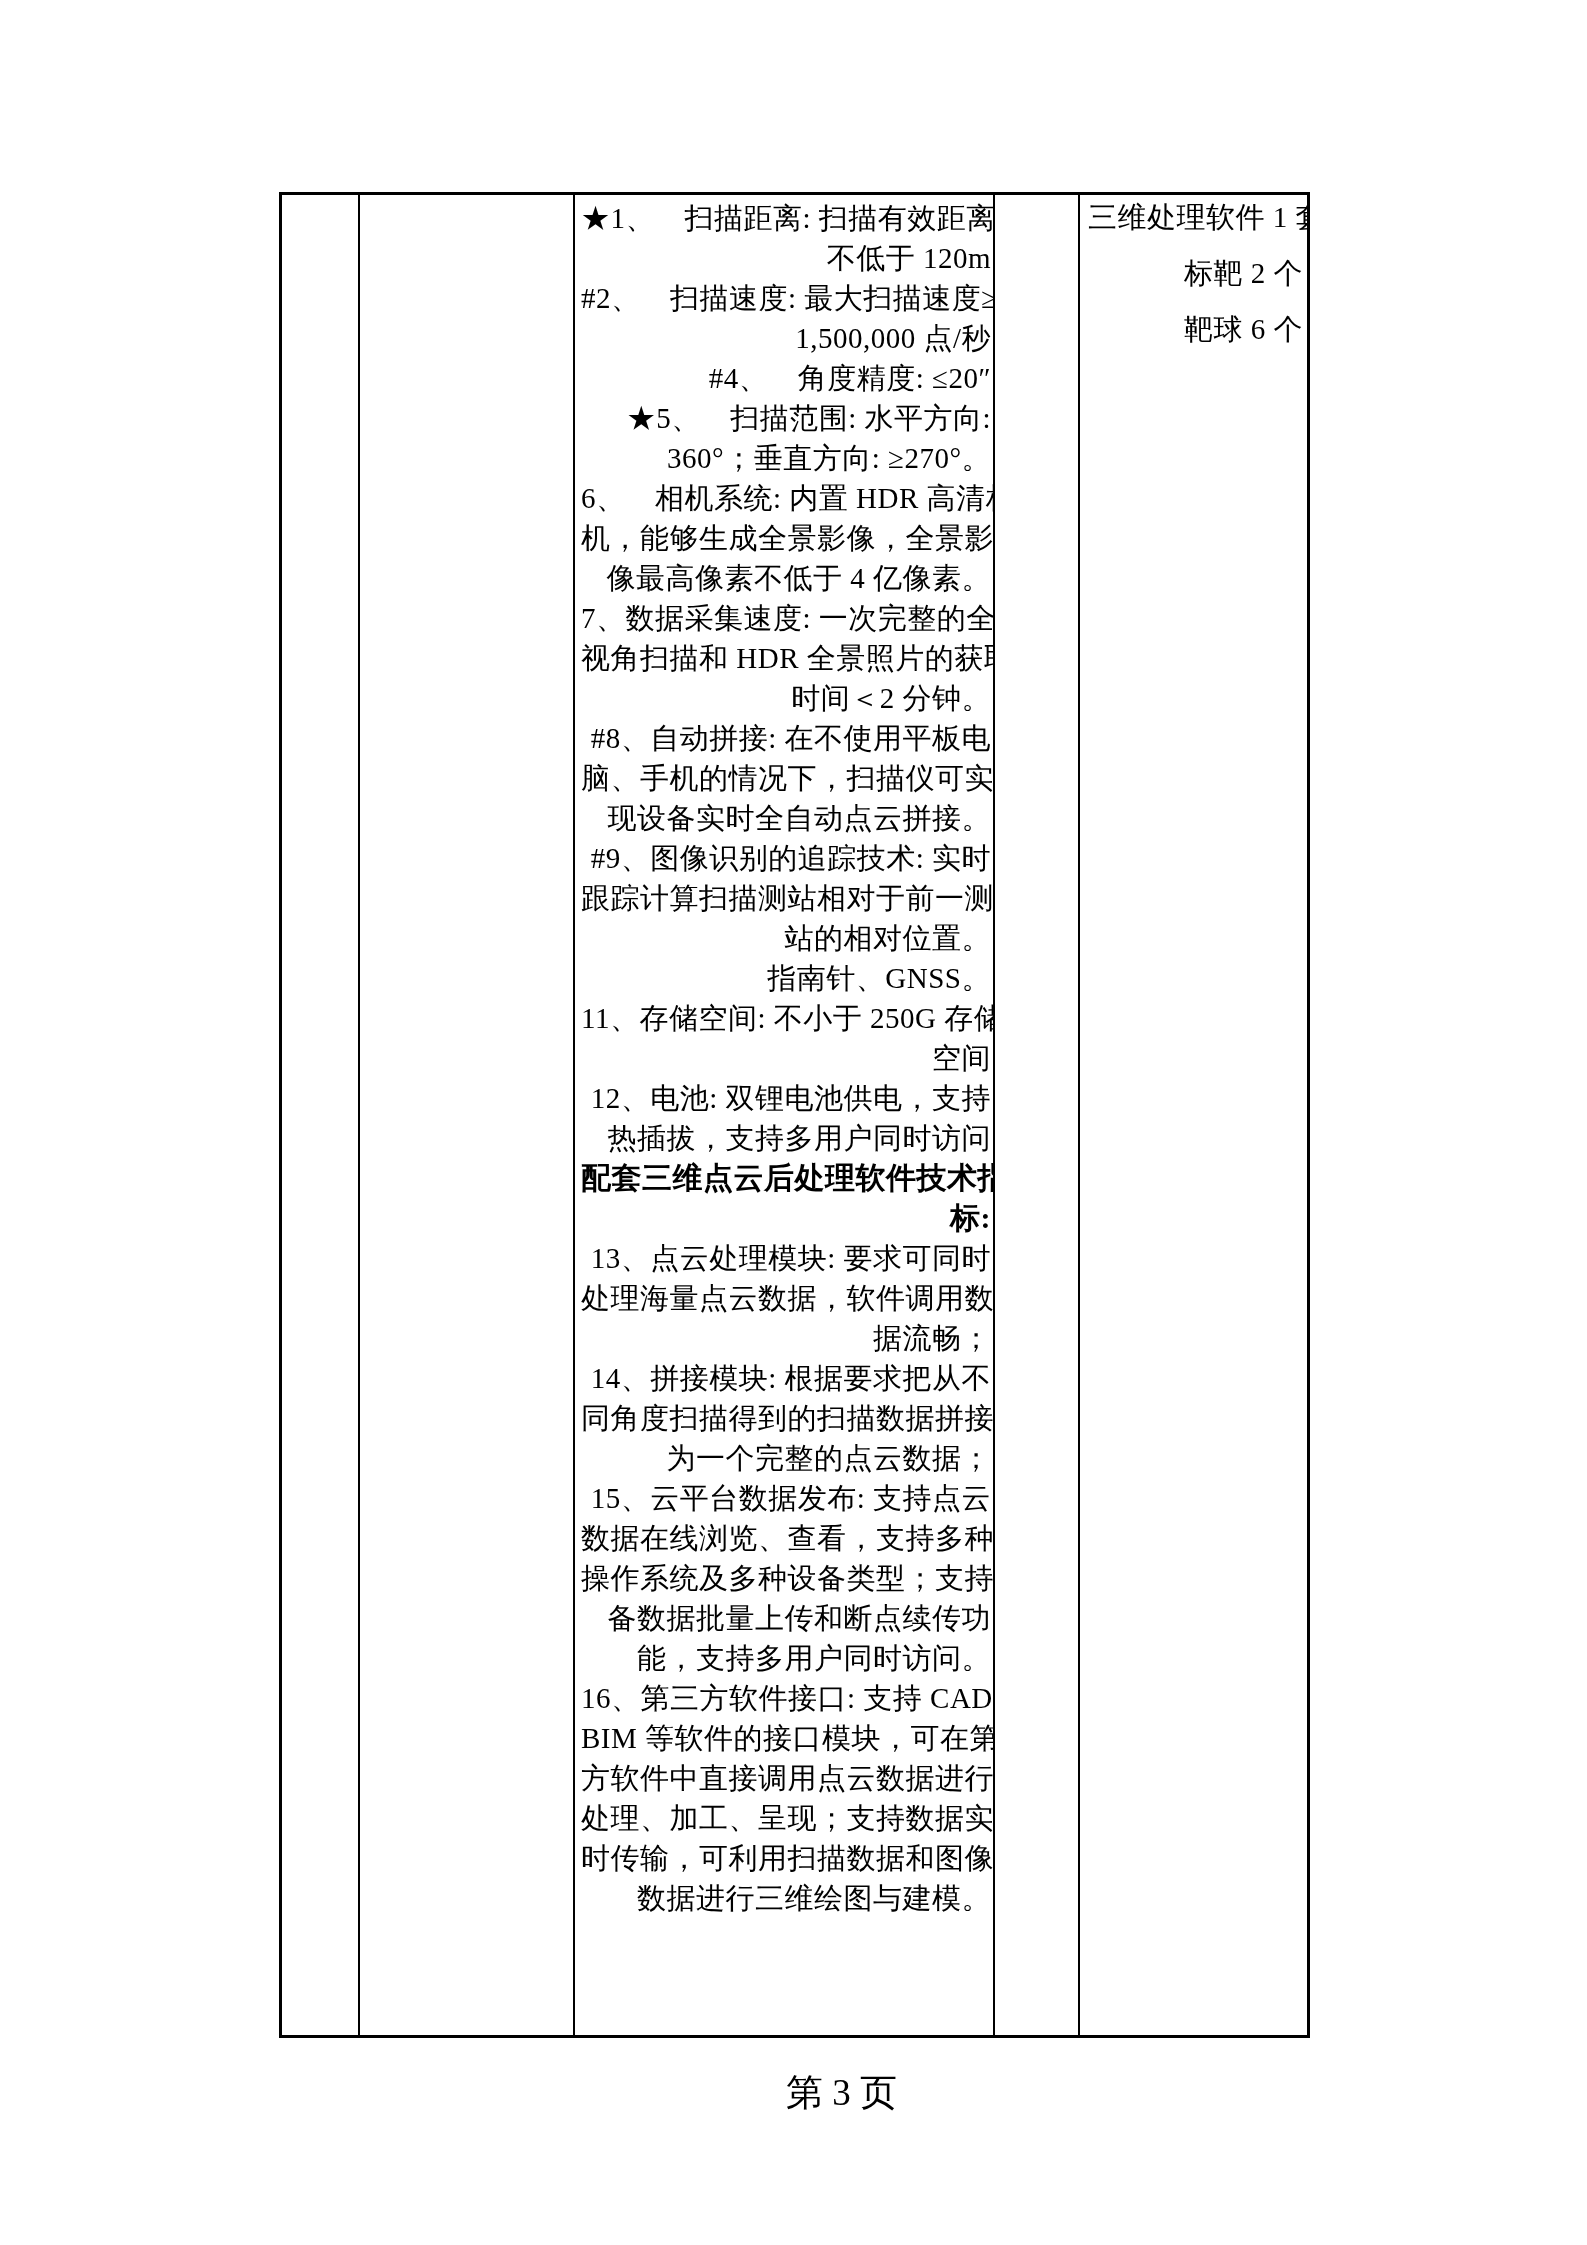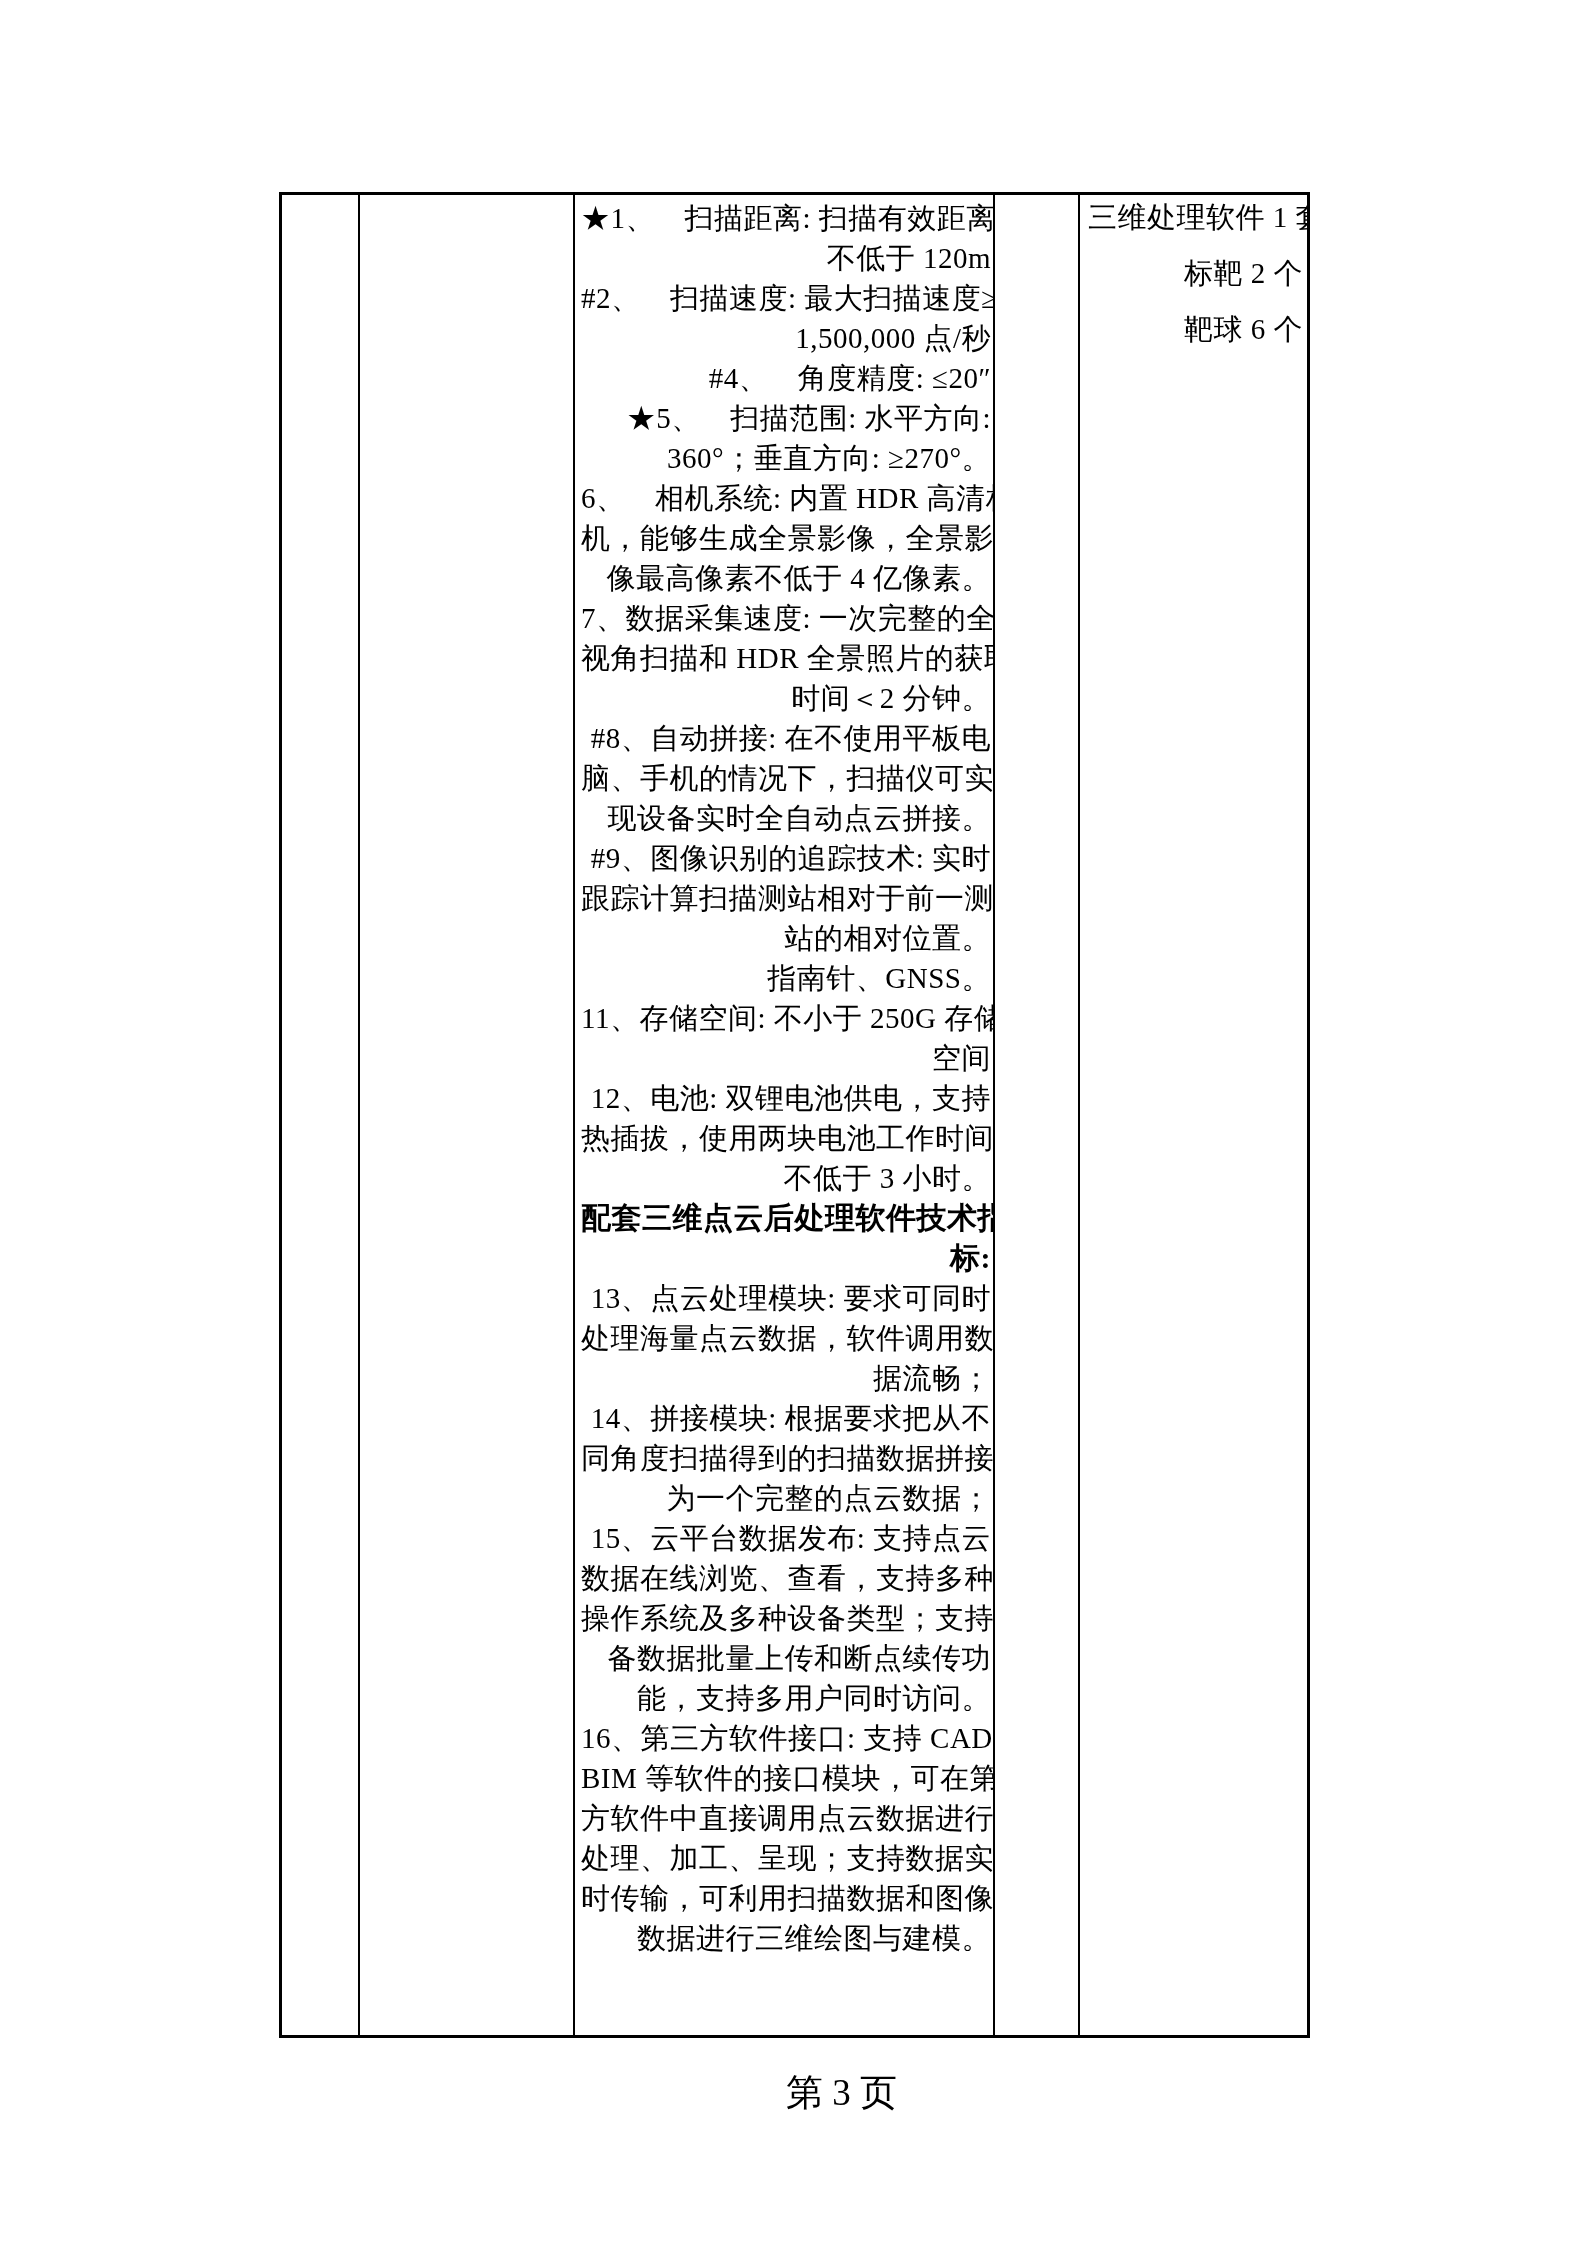--- a/index.html
+++ b/index.html
@@ -93,22 +93,21 @@
         <div class="spec-line">#8、自动拼接: 在不使用平板电</div>
         <div class="spec-line">脑、手机的情况下，扫描仪可实</div>
         <div class="spec-line">现设备实时全自动点云拼接。</div>
         <div class="spec-line">#9、图像识别的追踪技术: 实时</div>
         <div class="spec-line">跟踪计算扫描测站相对于前一测</div>
         <div class="spec-line">站的相对位置。</div>
         <div class="spec-line">指南针、GNSS。</div>
         <div class="spec-line">11、存储空间: 不小于 250G 存储</div>
         <div class="spec-line">空间</div>
         <div class="spec-line">12、电池: 双锂电池供电，支持</div>
-        <div class="spec-line">热插拔，使用两块电池工作时间</div>
-        <div class="spec-line">不低于 3 小时。</div>
+        <div class="spec-line">热插拔，支持多用户同时访问</div>
         <div class="spec-line bold">配套三维点云后处理软件技术指</div>
         <div class="spec-line bold">标:</div>
         <div class="spec-line">13、点云处理模块: 要求可同时</div>
         <div class="spec-line">处理海量点云数据，软件调用数</div>
         <div class="spec-line">据流畅；</div>
         <div class="spec-line">14、拼接模块: 根据要求把从不</div>
         <div class="spec-line">同角度扫描得到的扫描数据拼接</div>
         <div class="spec-line">为一个完整的点云数据；</div>
         <div class="spec-line">15、云平台数据发布: 支持点云</div>
         <div class="spec-line">数据在线浏览、查看，支持多种</div>

